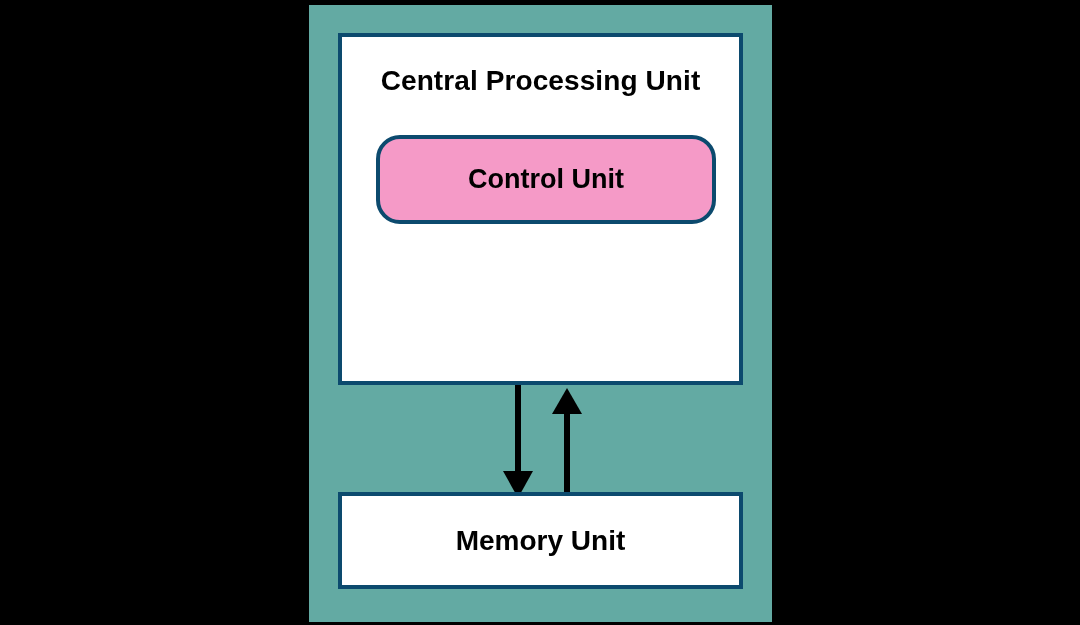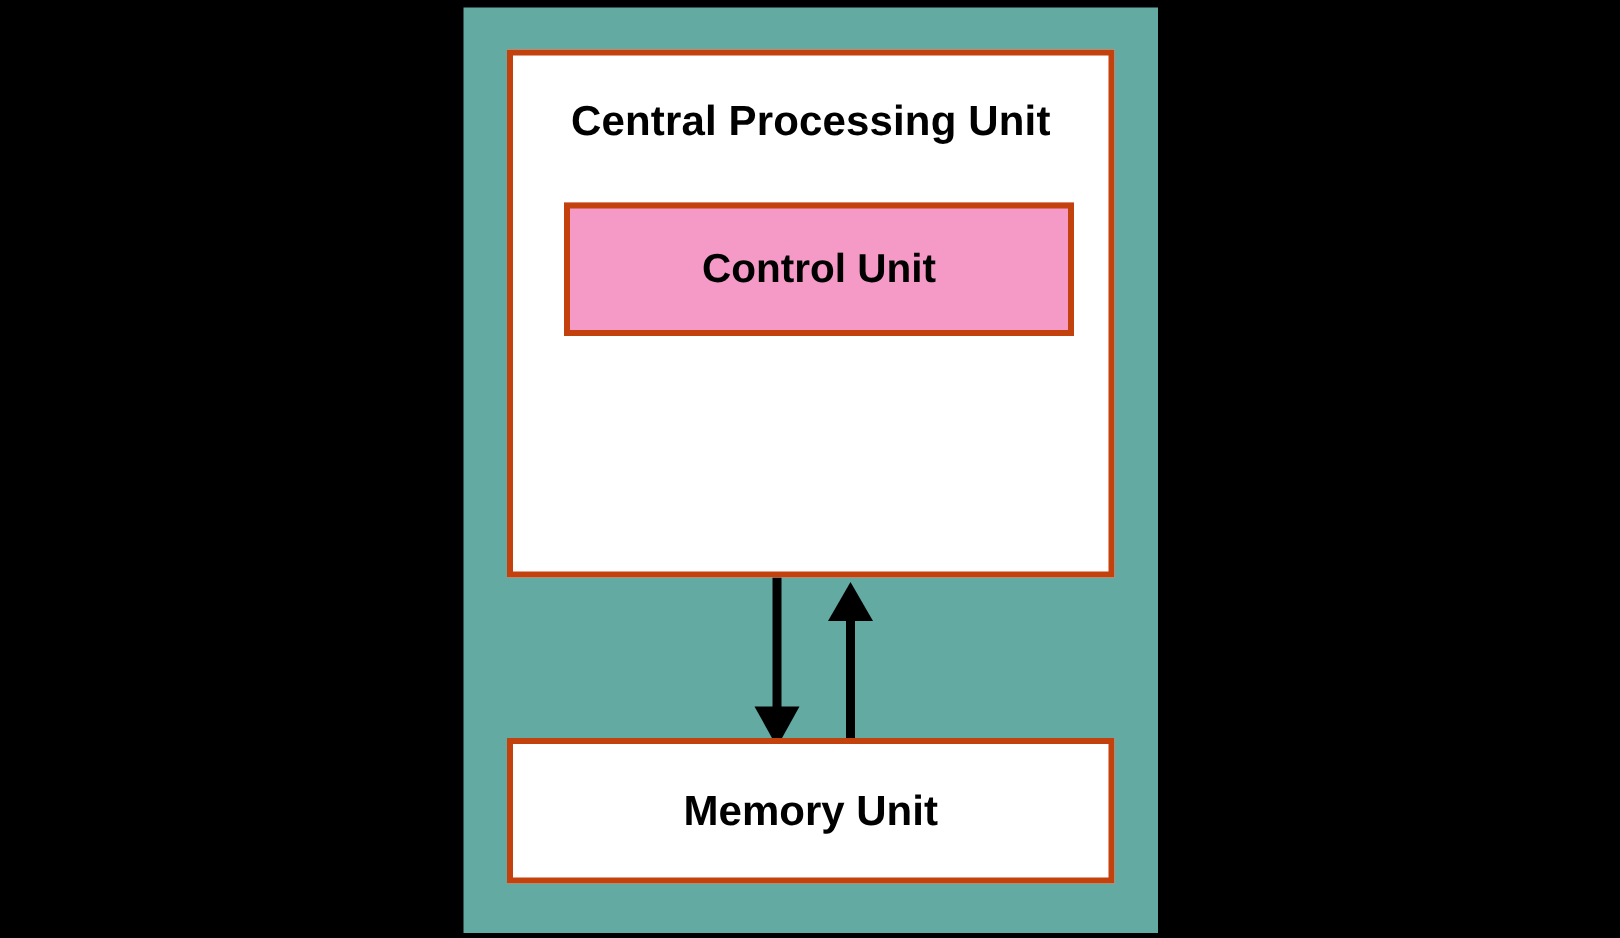--- a/index.html
+++ b/index.html
@@ -23,27 +23,27 @@
     top: 5px;
     width: 463px;
     height: 617px;
     background: #63AAA3;
   }
 
   
   .block {
     position: absolute;
     box-sizing: border-box;
-    border: 4px solid #c2410c;
+    border: 4px solid #0c4a6e;
     display: flex;
     align-items: center;
     justify-content: center;
   }
   .block-white { background: #FFFFFF; }
-  .block-pink  { background: #F59AC7; }
+  .block-pink  { background: #F59AC7; border-radius: 24px; }
 
   
   #cpu-block {
     left: 29px;
     top: 28px;
     width: 405px;
     height: 352px;
     display: block;
   }
   #cpu-title {

